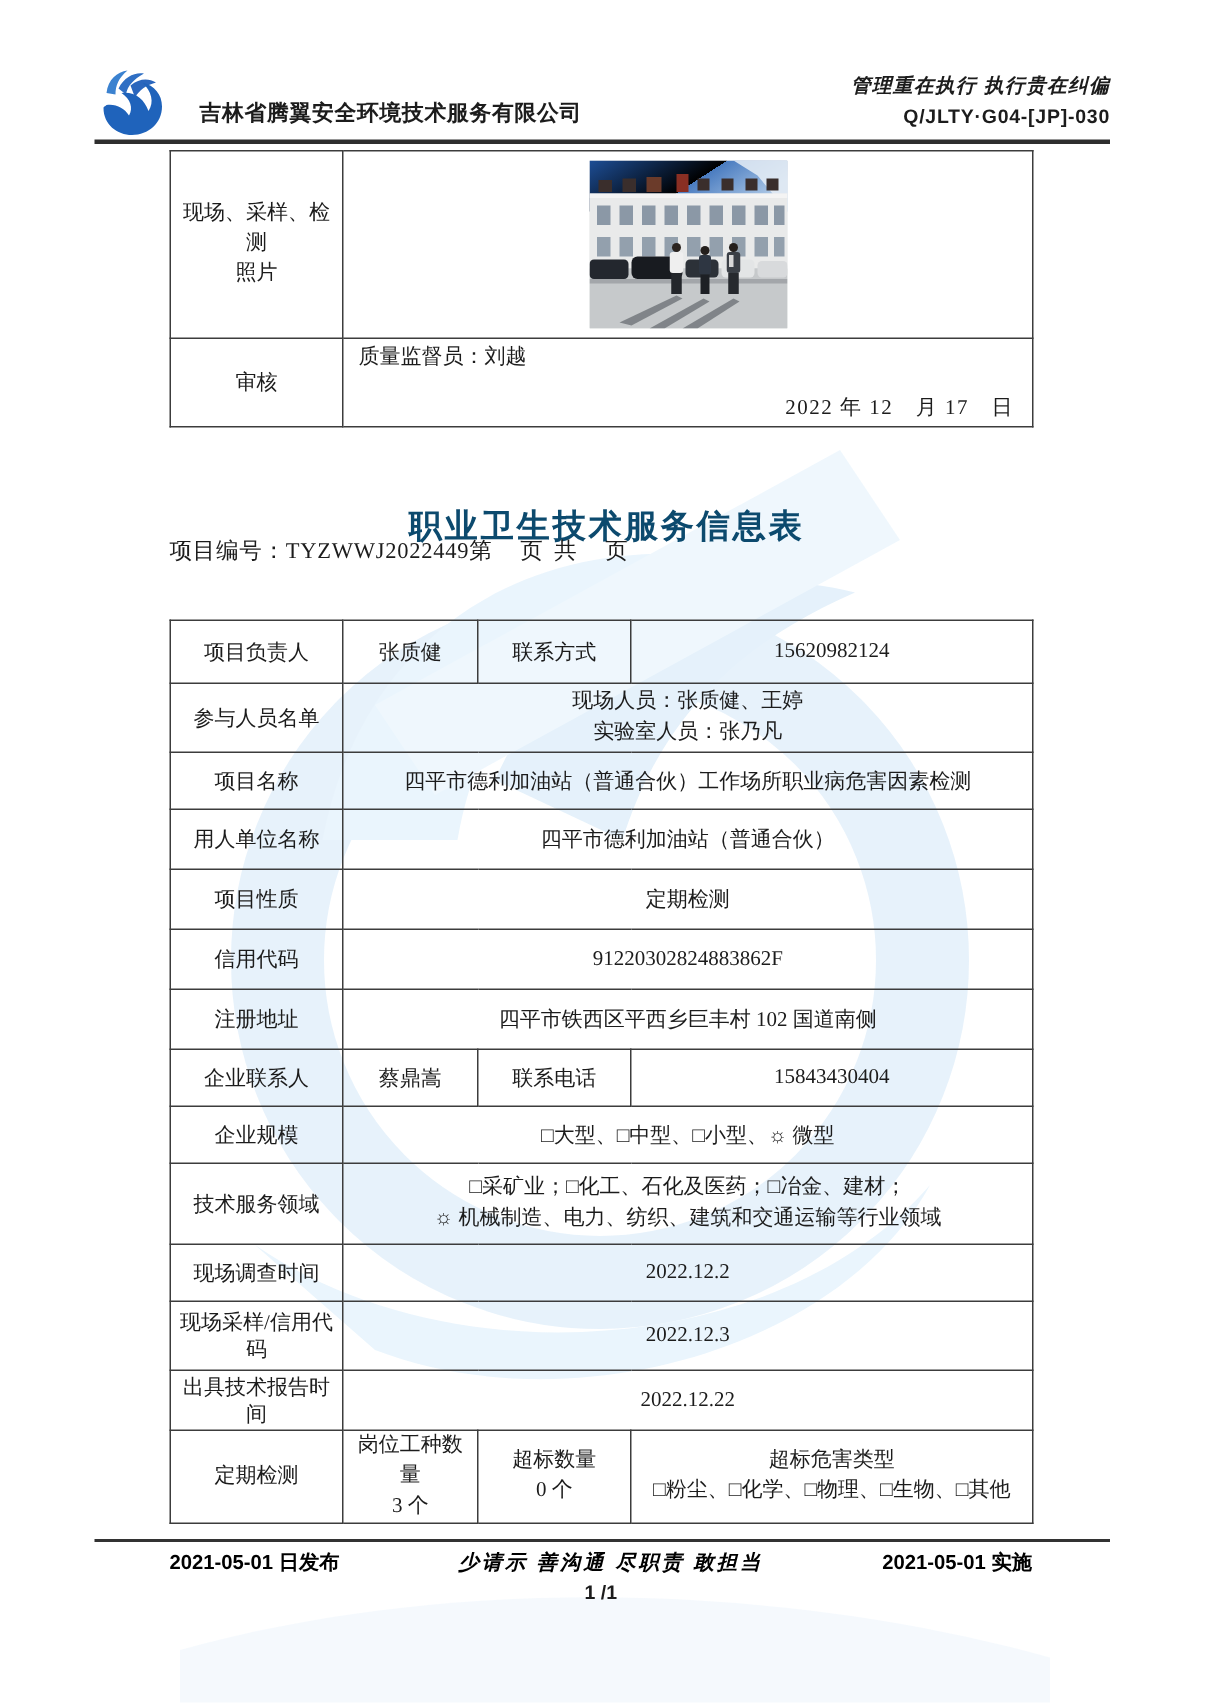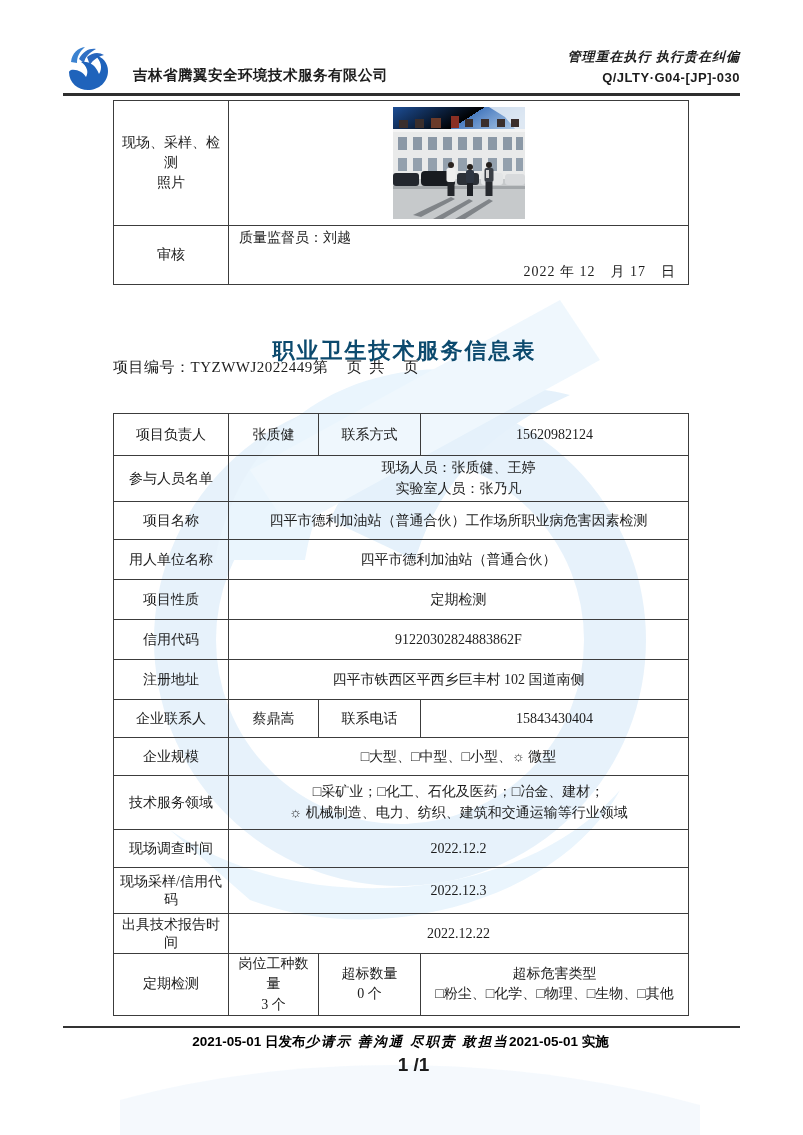--- a/index.html
+++ b/index.html
@@ -45,25 +45,25 @@
   .meta-left span{letter-spacing:.5px;}
   .page-indicator{letter-spacing:2px;}
 
   
   .photo-cell{vertical-align:middle;}
   .photo-wrap{display:flex;justify-content:center;}
 
   
   .footer-rule{position:absolute;left:63px;top:1026px;width:677px;height:2px;background:#333;}
   .footer{position:absolute;left:113px;top:1033px;width:575px;display:flex;
-          justify-content:center;align-items:baseline;
+          justify-content:space-between;align-items:baseline;
           font-family:"Liberation Sans",sans-serif;font-weight:bold;font-size:13.5px;color:#000;}
   .footer-center{font-style:italic;letter-spacing:2px;}
-  .page-num{position:absolute;left:126px;top:1054px;width:575px;text-align:center;
-            font-family:"Liberation Sans",sans-serif;font-weight:bold;font-size:19px;}
+  .page-num{position:absolute;left:113px;top:1054px;width:575px;text-align:center;
+            font-family:"Liberation Sans",sans-serif;font-weight:bold;font-size:13px;}
 </style>
 </head>
 <body>
 
 <div class="page">
 
   <svg class="layer wm" viewBox="0 0 803 1135">
     <g opacity="0.55">
       <circle cx="400" cy="640" r="215" fill="none" stroke="#d4e8f8" stroke-width="62"></circle>
       <path d="M215 560 C240 430 340 360 470 370 C380 400 320 470 305 560 Z" fill="#d9edfb"></path>

